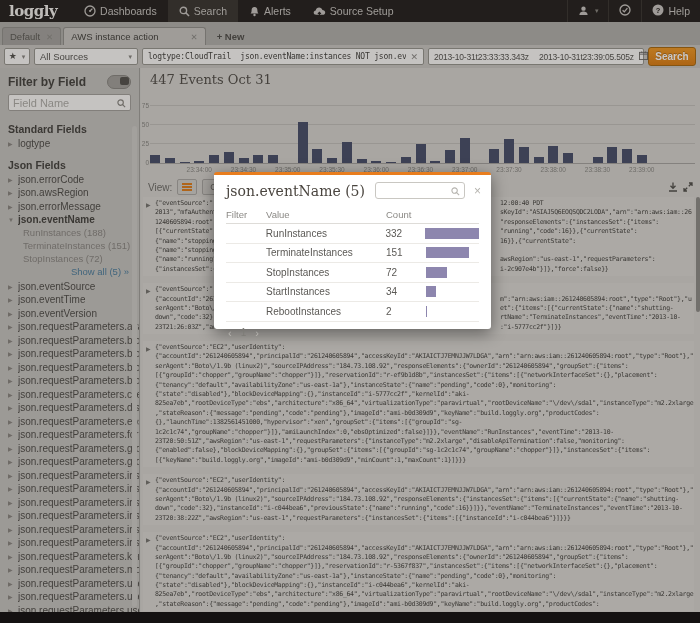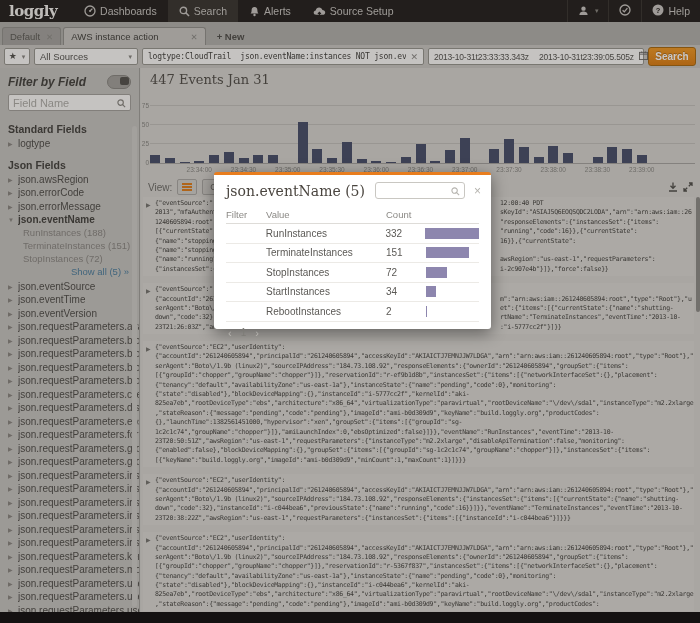--- a/index.html
+++ b/index.html
@@ -31,21 +31,21 @@
   .query input{flex:1;border:none;outline:none;background:transparent;font-family:"DejaVu Sans Mono",monospace;font-size:8px;color:#45433e;padding:0;letter-spacing:-.2px;}
   .clear-x{color:#8d8b86;font-size:9px;}
   .dates{width:204px;padding:0 5px;gap:5px;}
   .dateval{font-size:8.5px;color:#55534e;white-space:nowrap;letter-spacing:-.2px;}
   .datesep{width:1px;height:11px;background:#c5c3be;}
   .searchbtn{height:17px;width:46px;background:linear-gradient(#f09a26,#dd7f15);border:1px solid #a96a10;border-radius:3px;
              color:#fff;font-size:10px;font-weight:bold;display:flex;align-items:center;justify-content:center;cursor:pointer;
              text-shadow:0 -1px 0 rgba(0,0,0,.25);}
   
   .sidebar{position:absolute;top:68px;left:0;width:140px;bottom:11px;background:#c6c4bf;border-right:1px solid #a19f9a;overflow:hidden;box-sizing:border-box;}
-  .sb-head{display:flex;align-items:center;justify-content:space-between;padding:7px 8px 4px 8px;font-style:italic;}
+  .sb-head{display:flex;align-items:center;justify-content:space-between;padding:7px 8px 4px 8px;}
   .sb-title{font-size:12px;font-weight:bold;color:#45433e;}
   .toggle{width:22px;height:12px;background:#a3a19b;border:1px solid #8a8882;border-radius:7px;position:relative;cursor:pointer;}
   .knob{position:absolute;right:1px;top:1px;width:9px;height:8px;background:#56544e;border-radius:2px;}
   .sb-search{margin:1px 8px 4px 8px;height:15px;background:#fbfaf8;border:1px solid #a3a19b;border-radius:2px;display:flex;align-items:center;padding:0 4px;gap:3px;}
   .sb-search input{flex:1;border:none;outline:none;background:transparent;font-size:11px;color:#55534e;padding:0;width:90px;}
   .sb-search input::placeholder{color:#aeaca6;}
   .sb-sec-h{font-size:10.5px;font-weight:bold;color:#45433e;padding:8px 8px 2px 8px;}
   .sb-item{display:flex;align-items:center;gap:4px;padding-left:8px;height:13.5px;font-size:10px;color:#504e49;white-space:nowrap;overflow:hidden;cursor:pointer;}
   .sb-item .lbl{overflow:hidden;}
   .caret{color:#8a8781;font-size:6px;width:6px;flex:none;}
@@ -238,25 +238,25 @@
     </div>
     <div id="sb-sections">
         <div class="sb-sec-h">Standard Fields</div>
         <div class="sb-item">
           <span class="caret">▶</span>
           <span class="lbl">logtype</span>
         </div>
         <div class="sb-sec-h">Json Fields</div>
         <div class="sb-item">
           <span class="caret">▶</span>
+          <span class="lbl">json.errorCode</span>
+        </div>
+        <div class="sb-item">
+          <span class="caret">▶</span>
           <span class="lbl">json.awsRegion</span>
-        </div>
-        <div class="sb-item">
-          <span class="caret">▶</span>
-          <span class="lbl">json.errorCode</span>
         </div>
         <div class="sb-item">
           <span class="caret">▶</span>
           <span class="lbl">json.errorMessage</span>
         </div>
         <div class="sb-item expanded">
           <span class="caret">▼</span>
           <span class="lbl">json.eventName</span>
         </div>
         <div class="sb-val">RunInstances (188)</div>
@@ -361,21 +361,21 @@
         </div>
         <div class="sb-item">
           <span class="caret">▶</span>
           <span class="lbl">json.requestParameters.userDa</span>
         </div>
       </div>
     <div class="sb-scroll"></div>
   </div>
 
   <div class="main">
-    <div class="events-title">447 Events Jan 31</div>
+    <div class="events-title">447 Events Oct 31</div>
     <div id="ylabels"></div>
     <div class="plot" id="plot">
         <div class="gridline" style="bottom: 19px;"></div>
         <div class="gridline" style="bottom: 38px;"></div>
         <div class="gridline" style="bottom: 57px;"></div>
         <div class="bar" style="left: 0px; width: 10px; height: 7.6px; background: rgb(73, 80, 106);"></div>
         <div class="bar" style="left: 14.75px; width: 10px; height: 5.32px; background: rgb(73, 80, 106);"></div>
         <div class="bar" style="left: 29.5px; width: 10px; height: 1px; background: rgb(73, 80, 106);"></div>
         <div class="bar" style="left: 44.25px; width: 10px; height: 2.28px; background: rgb(73, 80, 106);"></div>
         <div class="bar" style="left: 59px; width: 10px; height: 7.6px; background: rgb(73, 80, 106);"></div>

